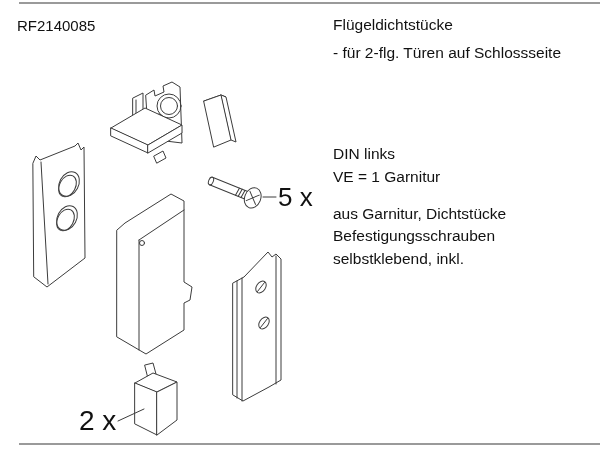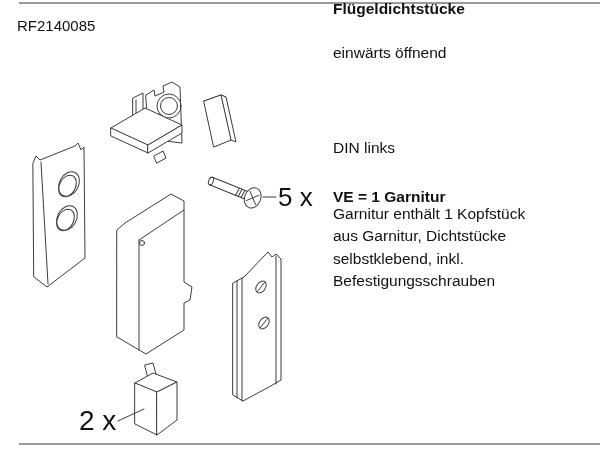--- a/index.html
+++ b/index.html
@@ -3,53 +3,52 @@
 <meta charset="utf-8">
 <style>
   html,body{margin:0;padding:0;background:#ffffff;}
   body{width:600px;height:452px;position:relative;overflow:hidden;
        font-family:"Liberation Sans", sans-serif;color:#111111;}
   .rule{position:absolute;left:19px;right:0;height:2px;background:#9a9a9a;}
   #rule-top{top:2px;}
   #rule-bottom{top:443px;}
   .code{position:absolute;left:17px;top:17px;font-size:15px;font-weight:normal;white-space:nowrap;}
   .col{position:absolute;left:333px;white-space:nowrap;font-size:15.5px;}
-  .title{top:0;font-weight:bold;}
+  .title{top:16px;font-weight:normal;}
   .subtitle{top:42px;line-height:22px;}
-  .din{top:139px;}
-  .ve{top:188px;font-weight:bold;}
+  .din{top:145px;}
+  .ve{top:168px;font-weight:normal;}
   .desc{top:203px;line-height:22.4px;}
   #diagram{position:absolute;left:0;top:0;}
   #diagram path,#diagram ellipse,#diagram circle,#diagram line{
     stroke:#3c3c3c;stroke-width:1;stroke-linejoin:round;stroke-linecap:round;}
   #diagram text{font-family:"Liberation Sans",sans-serif;fill:#111111;stroke:none;}
 </style>
 </head>
 <body>
 
 <div class="rule" id="rule-top"></div>
 <div class="rule" id="rule-bottom"></div>
 
 <div class="code">RF2140085</div>
 
 <div class="col title">Flügeldichtstücke</div>
 
 <div class="col subtitle">
-  <div>einwärts öffnend</div>
+  <div>- für 2-flg. Türen auf Schlossseite</div>
 </div>
 
 <div class="col din">DIN links</div>
 
 <div class="col ve">VE = 1 Garnitur</div>
 
 <div class="col desc">
-  <div>Garnitur enthält 1 Kopfstück</div>
   <div>aus Garnitur, Dichtstücke</div>
+  <div>Befestigungsschrauben</div>
   <div>selbstklebend, inkl.</div>
-  <div>Befestigungsschrauben</div>
 </div>
 
 <svg id="diagram" width="320" height="452" viewBox="0 0 320 452" xmlns="http://www.w3.org/2000/svg">
 
   <g>
     <path d="M33,163 L36,156 L40,160 L75,146 L78,143 L81,150 L84,147 L85,258 L47,287 L34,277 Z" fill="#ffffff"></path>
     <path d="M41,162 L48,284" fill="none"></path>
     <ellipse cx="69" cy="184" rx="9.5" ry="13" transform="rotate(28 69 184)" fill="#ffffff"></ellipse>
     <ellipse cx="67.5" cy="186" rx="8" ry="11.5" transform="rotate(28 67.5 186)" fill="none"></ellipse>
     <ellipse cx="67" cy="218" rx="9.5" ry="13" transform="rotate(28 67 218)" fill="#ffffff"></ellipse>

